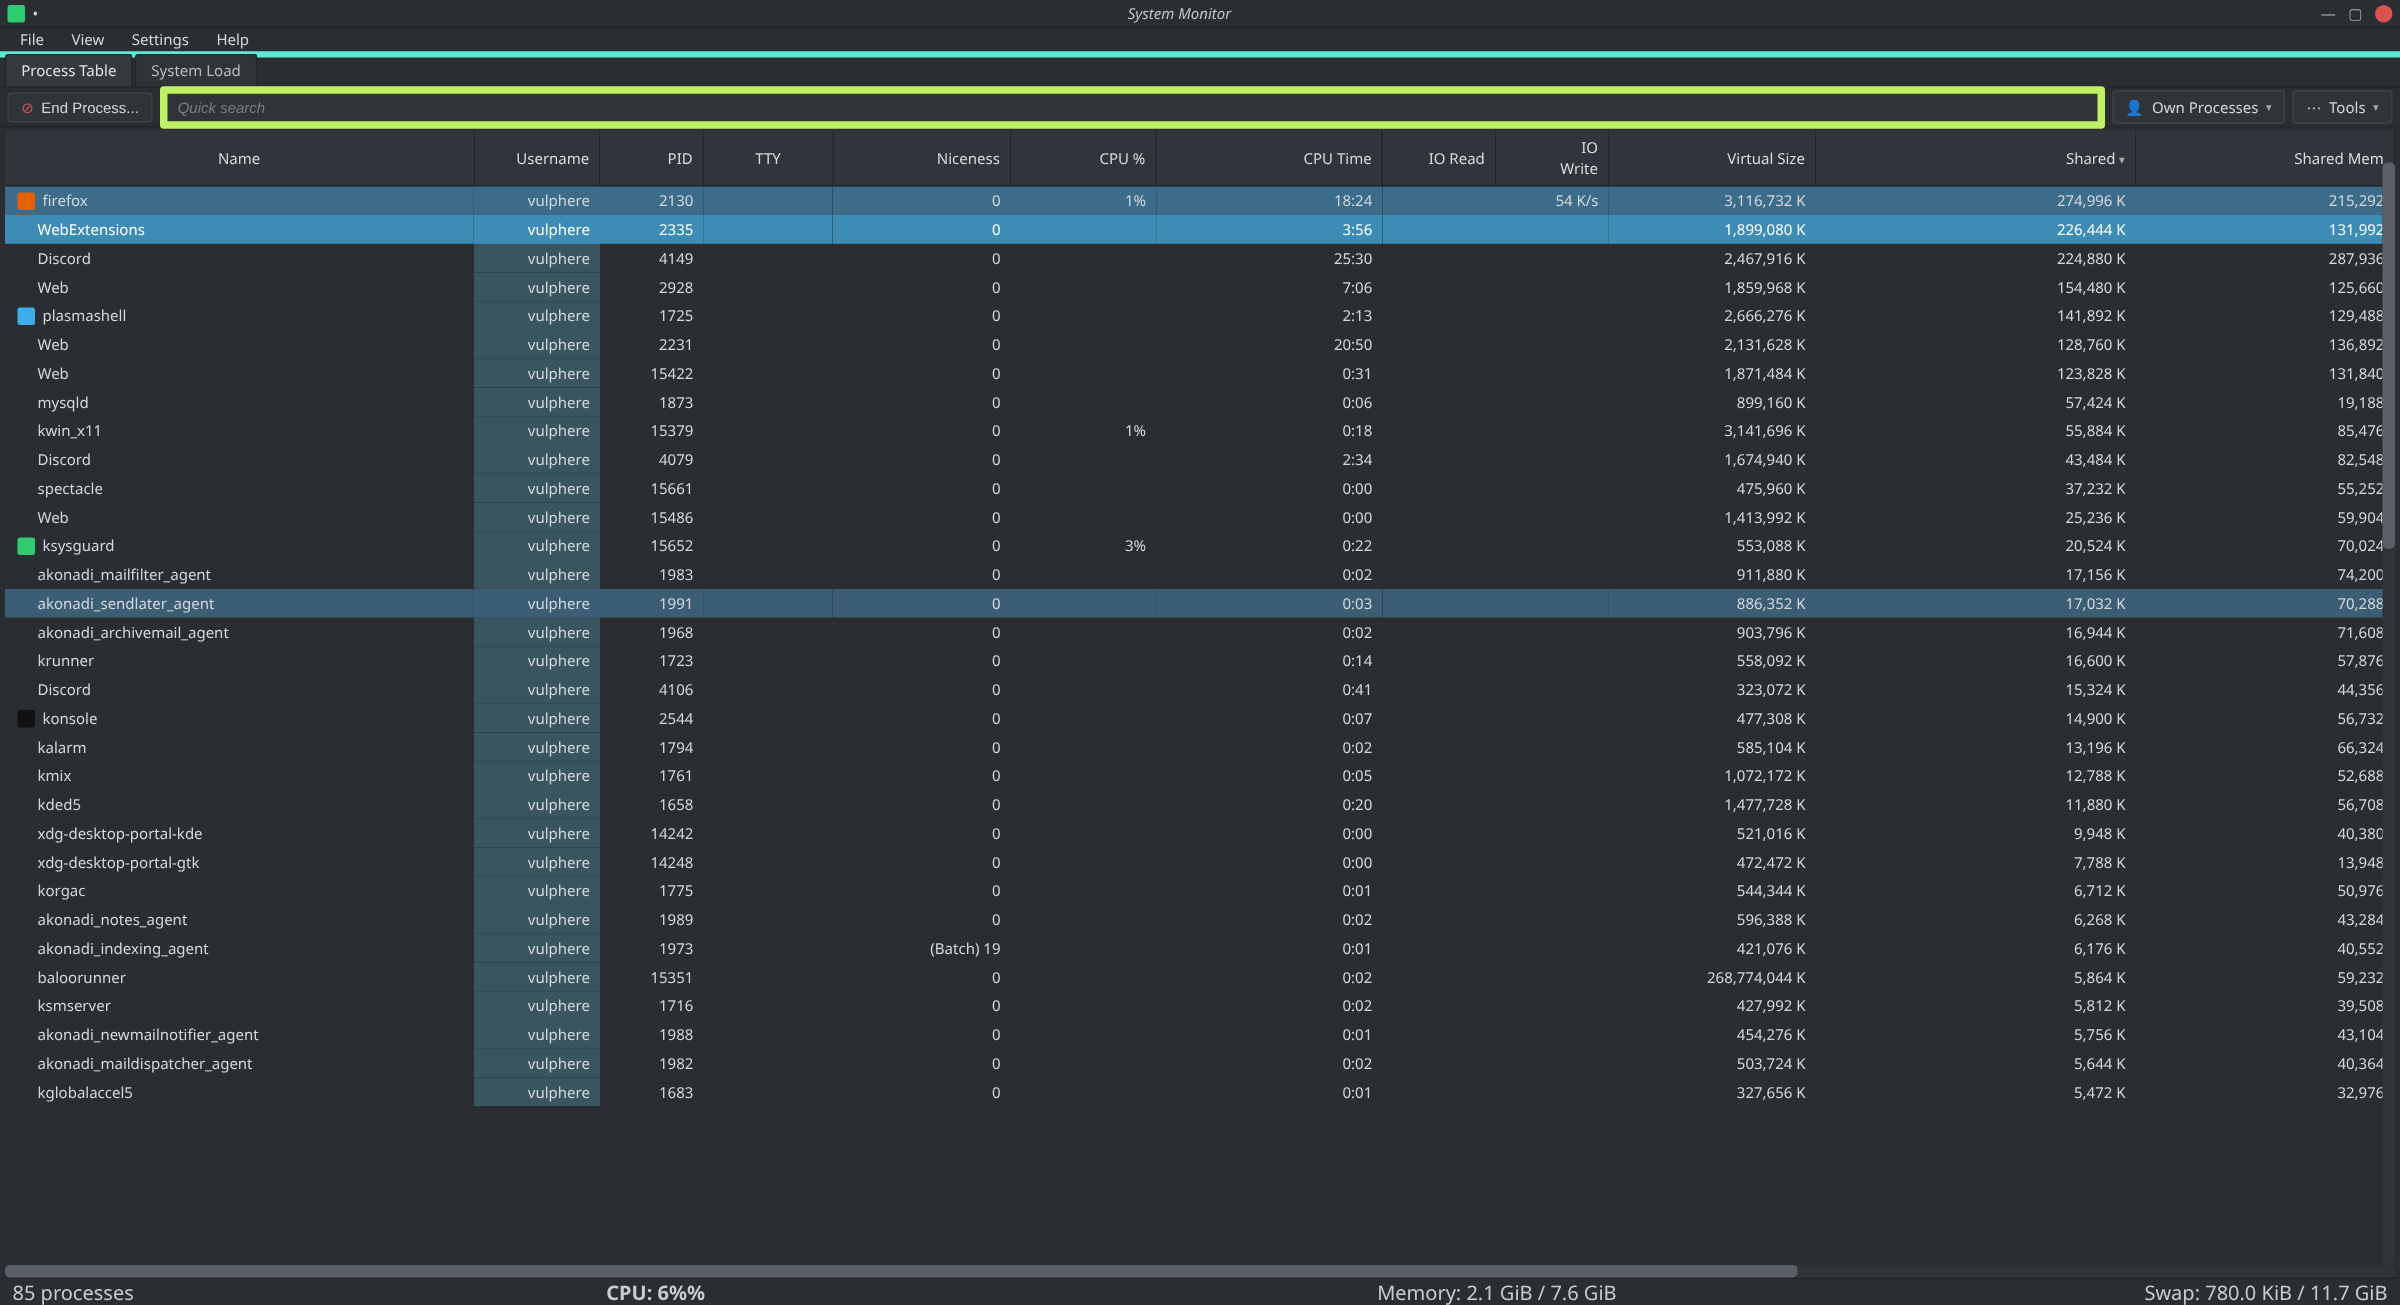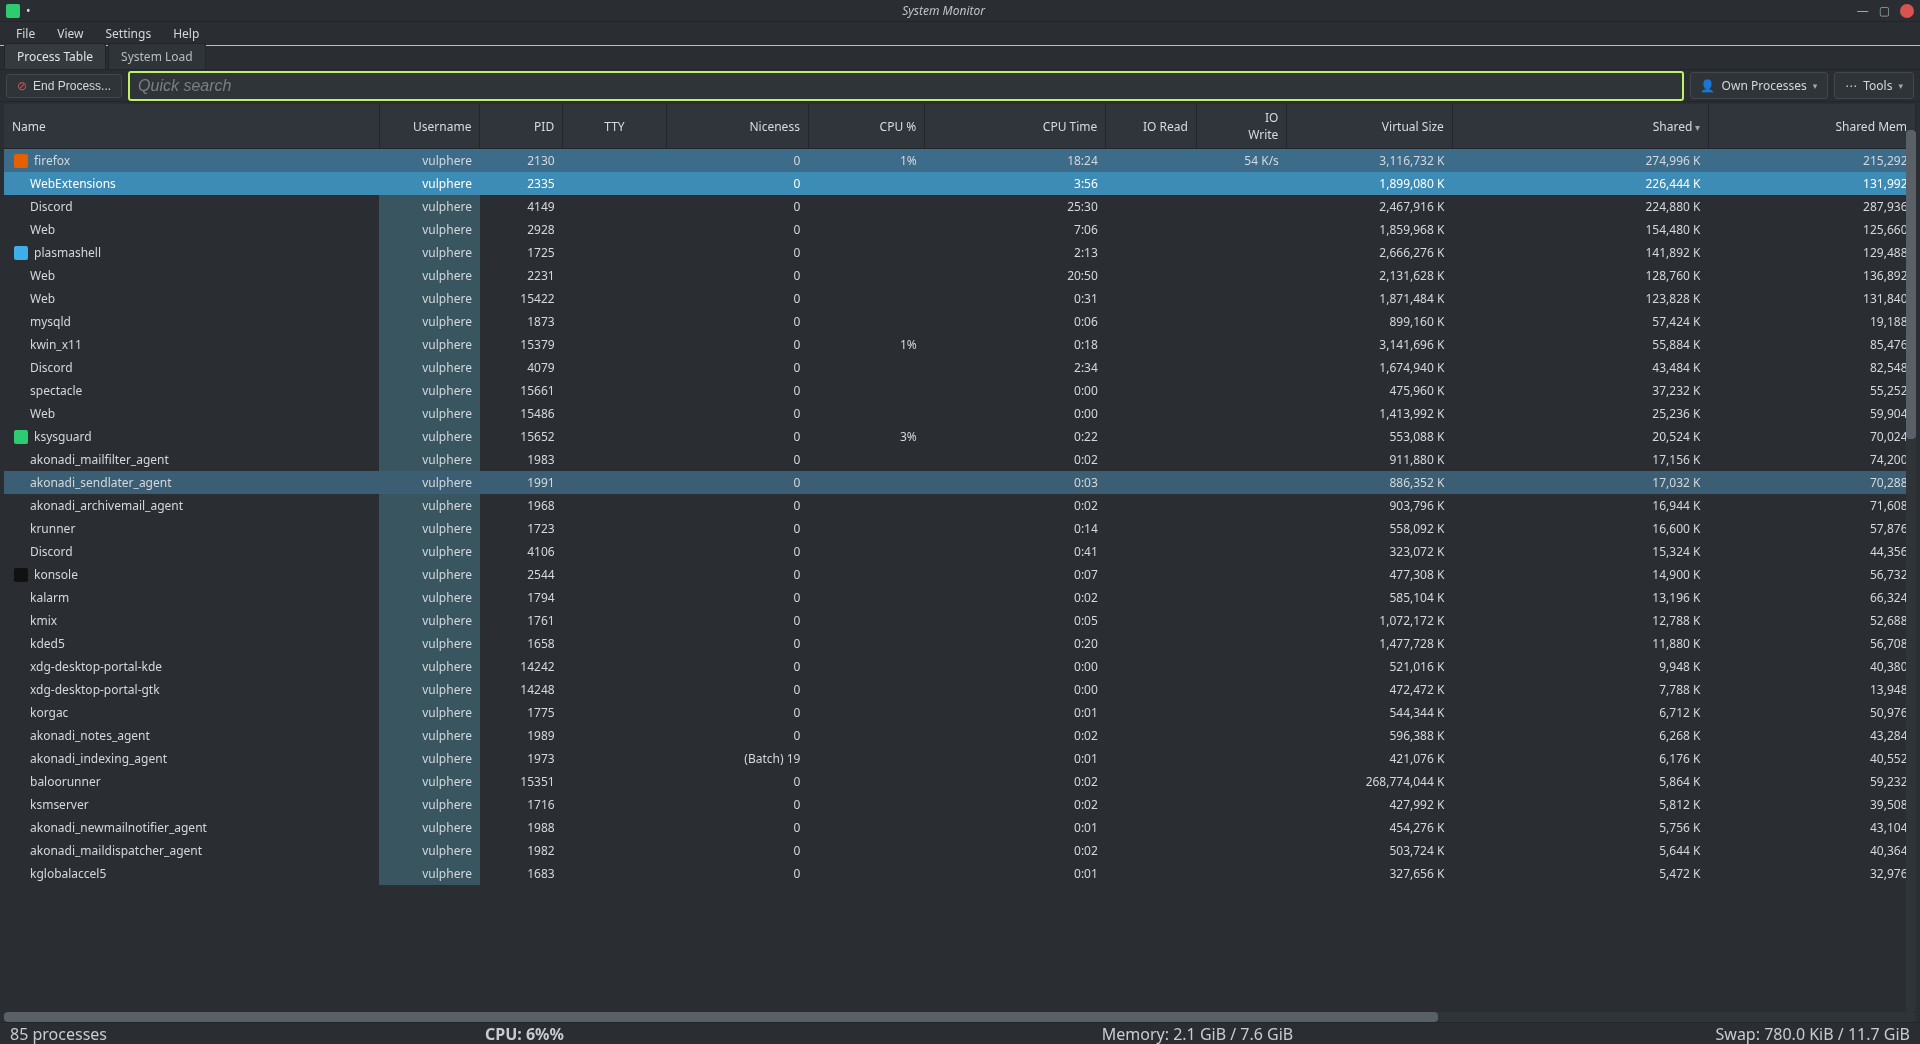--- a/index.html
+++ b/index.html
@@ -24,21 +24,21 @@
 }
 .titlebar .left-icons { display: flex; gap: 6px; align-items: center; }
 .titlebar .title { flex: 1; text-align: center; font-style: italic; color: #c0c4c8; }
 .titlebar .win-controls { display: flex; gap: 10px; align-items: center; }
 .menubar {
   height: 24px;
   display: flex;
   align-items: center;
   gap: 2px;
   padding: 0 6px;
-  border-bottom: 1px solid #5eead4;
+  border-bottom: 5px solid #5eead4;
 }
 .menubar .menu-item { padding: 3px 10px; cursor: pointer; color: #d4d8dc; }
 .tabbar {
   height: 24px;
   display: flex;
   align-items: flex-end;
   border-bottom: 1px solid #22262a;
   padding-left: 4px;
 }
 .tabbar .tab {
@@ -68,42 +68,42 @@
   color: #d4d8dc;
   cursor: pointer;
   display: flex;
   align-items: center;
   gap: 6px;
   font-size: 12px;
 }
 .toolbar .search {
   flex: 1;
   background: #2f3438;
-  border: 2px solid #bef264;
+  border: 6px solid #bef264;
   border-radius: 3px;
   padding: 4px 8px;
   color: #d4d8dc;
-  font-size: 16px;
+  font-size: 12px;
 }
 .toolbar .search::placeholder { color: #7a7f85; font-style: italic; }
 .table-wrap {
   flex: 1;
   overflow: auto;
   position: relative;
   margin: 2px 4px 0 4px;
 }
 table { border-collapse: collapse; width: 100%; table-layout: fixed; }
 thead th {
   background: #2f353a;
   color: #d8dce0;
   font-weight: normal;
   padding: 5px 8px;
   border-right: 1px solid #22262a;
   border-bottom: 1px solid #22262a;
-  text-align: left;
+  text-align: center;
   position: sticky;
   top: 0;
   cursor: pointer;
 }
 thead th.right { text-align: right; }
 thead th.center { text-align: center; }
 thead th.sorted::after { content: " ▾"; font-size: 10px; color: #9aa; }
 tbody td {
   padding: 3px 8px;
   border: none;

